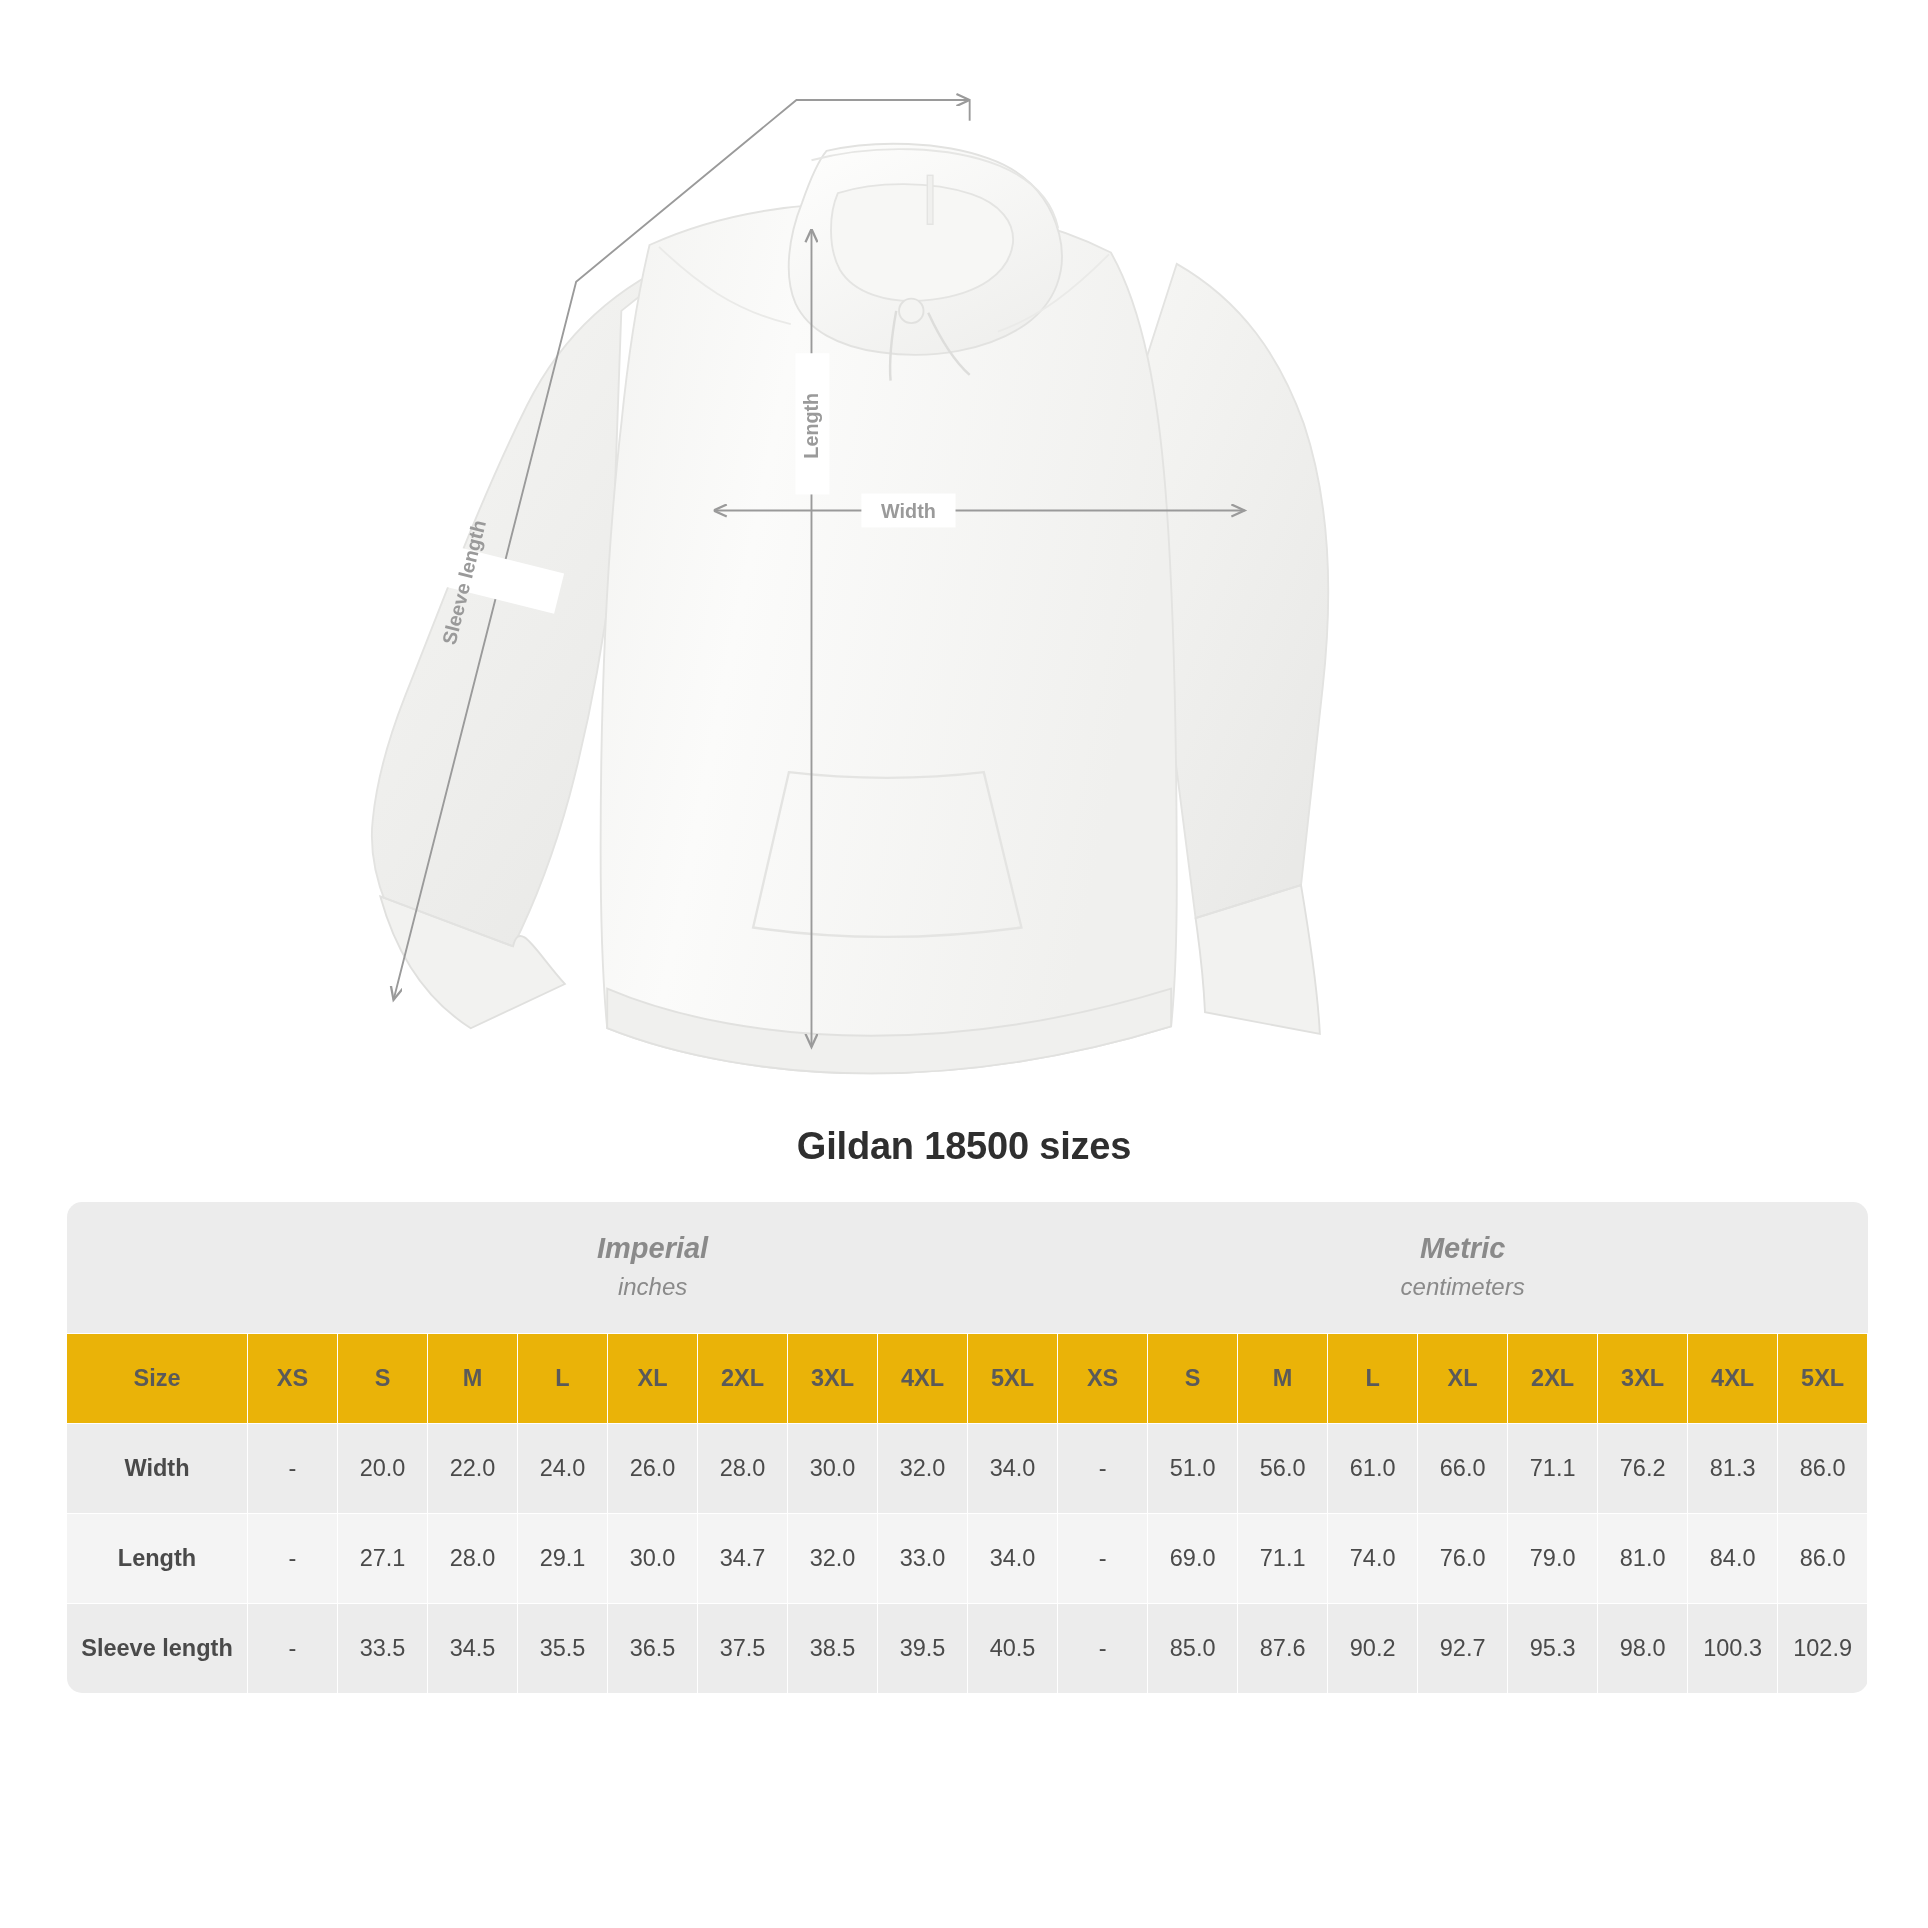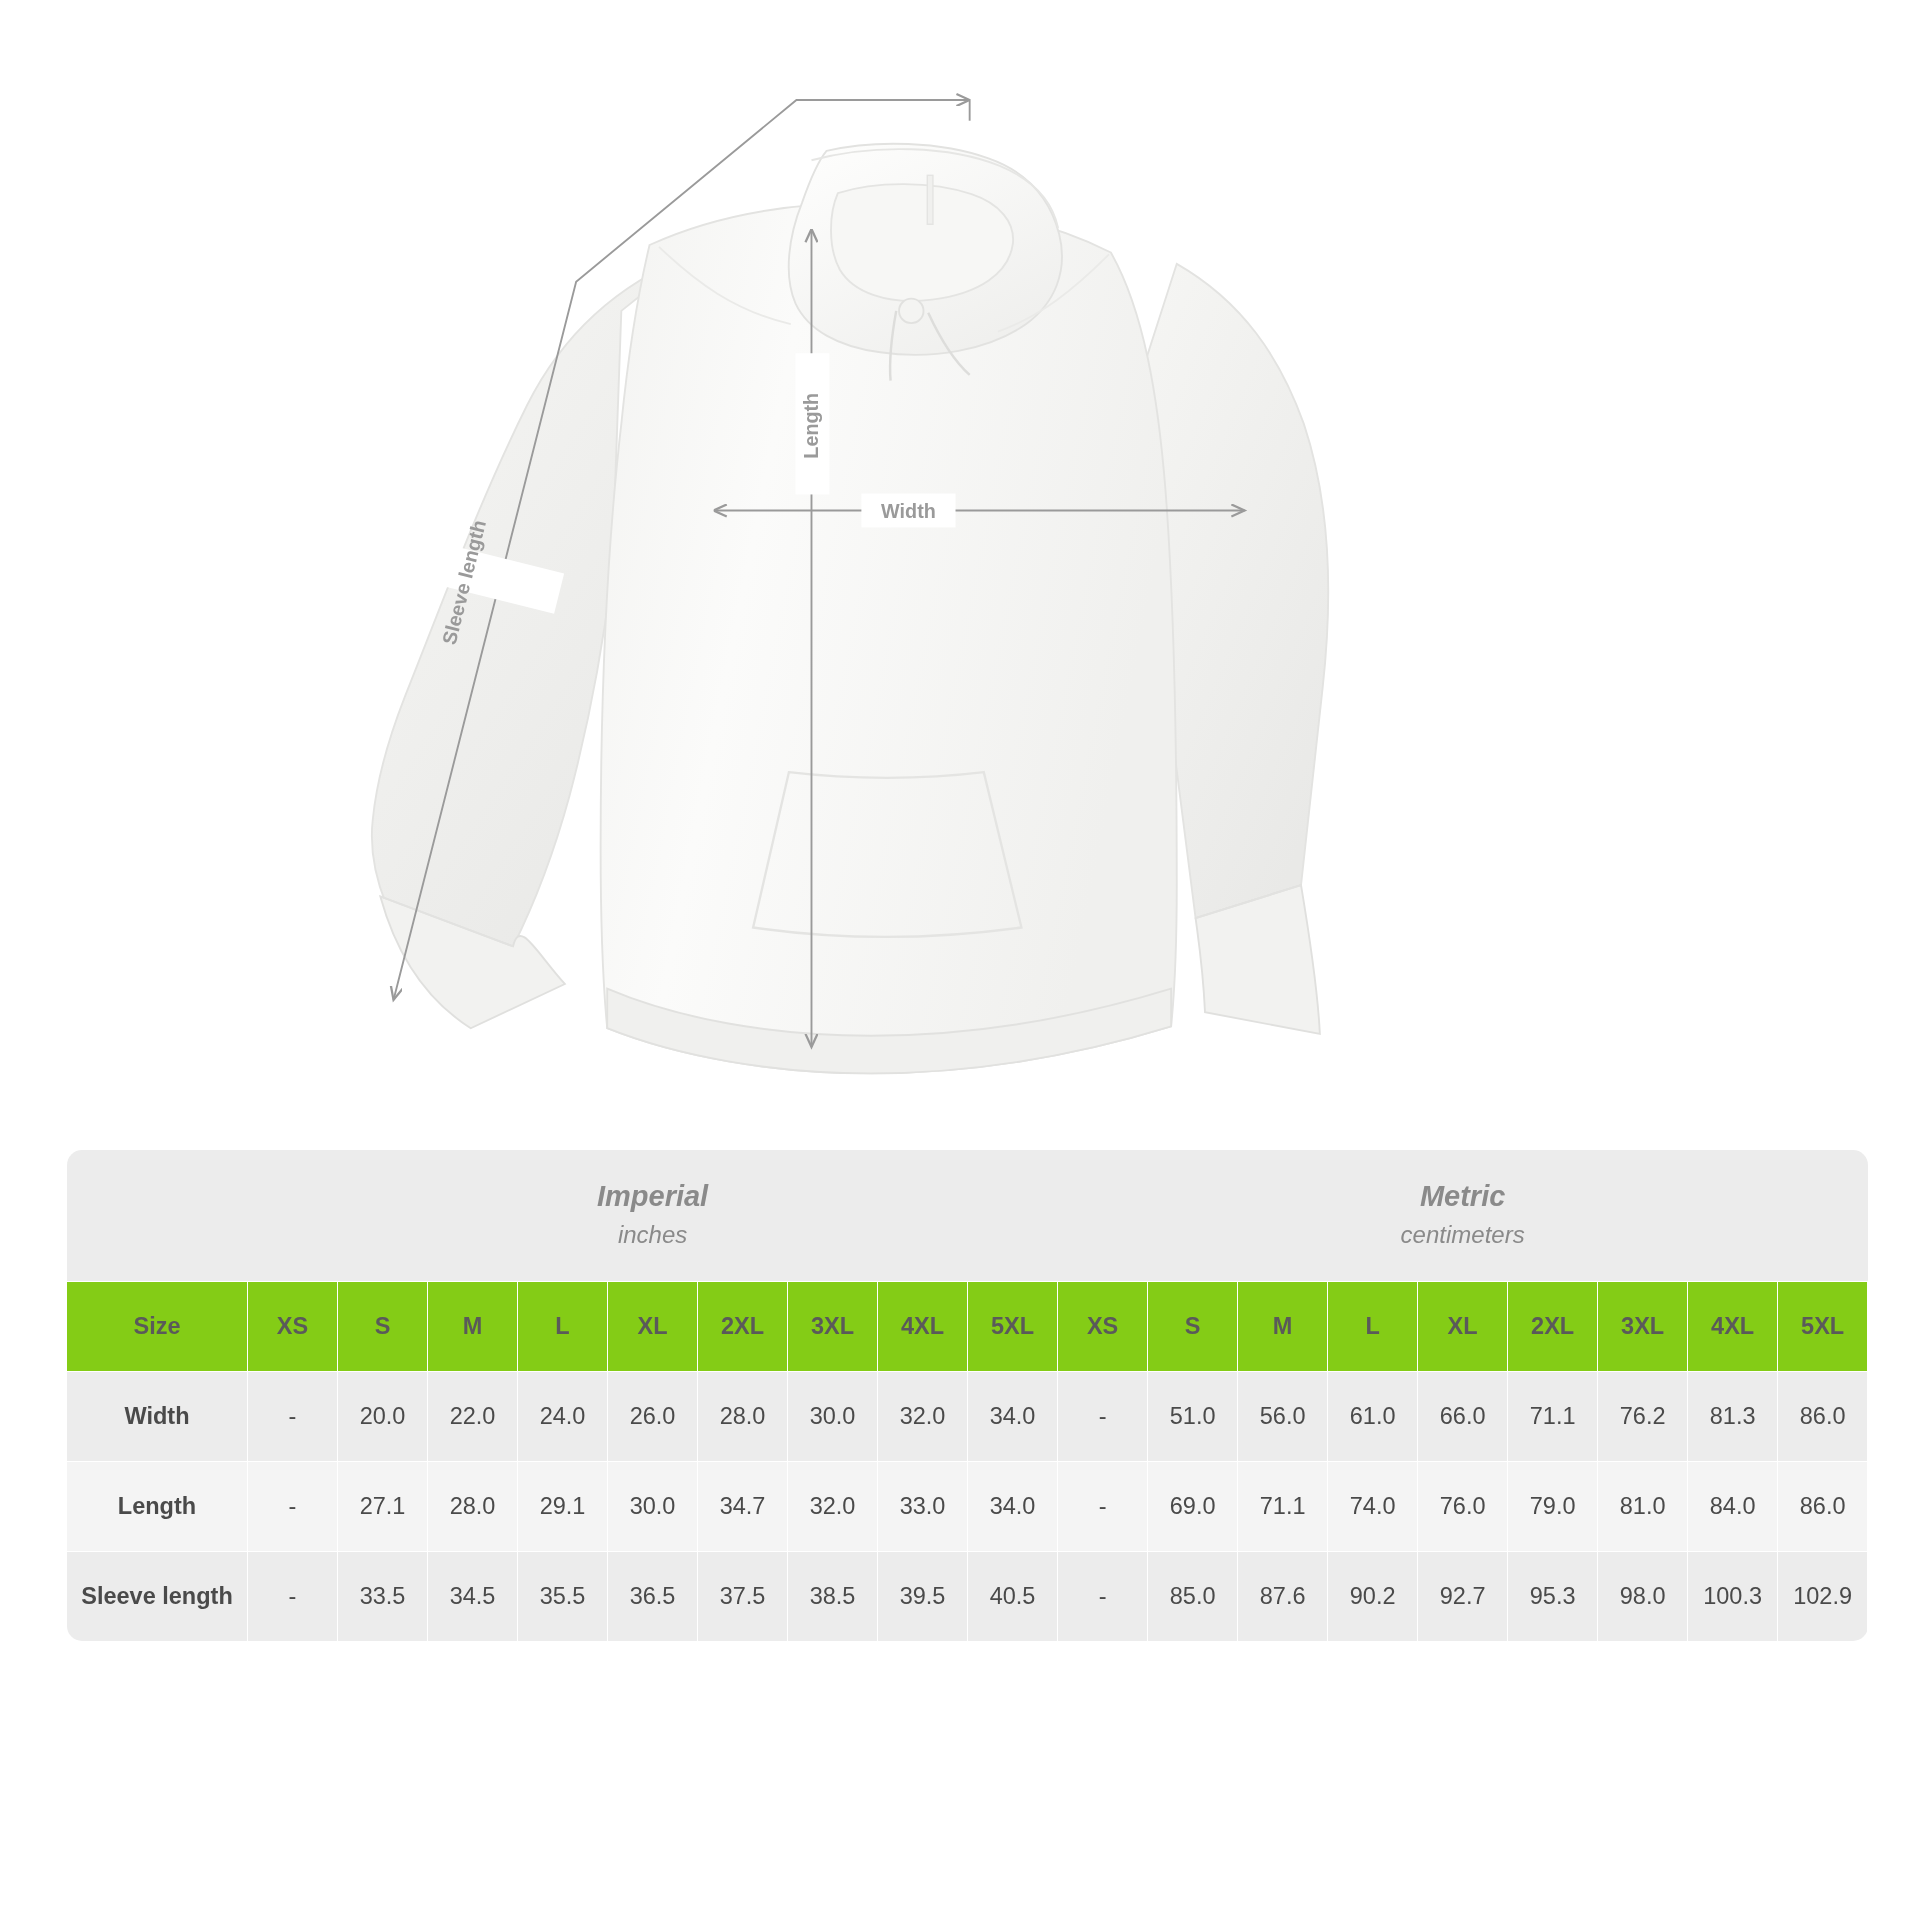--- a/index.html
+++ b/index.html
@@ -77,21 +77,21 @@
     font-size: 24px;
     font-style: italic;
     color: #8a8a8a;
     margin-top: 7.5px;
   }
 
   table.size-table th, table.size-table td {
     border: 0.9px solid #ffffff;
   }
   .hdr-row td {
-    background: #84cc16;
+    background: #eab308;
     height: 90px;
     text-align: center;
     font-size: 23.5px;
     font-weight: bold;
     color: #5a5a5a;
   }
   .hdr-row td.rowlabel {
     font-size: 23.5px;
   }
   .data-row td {
@@ -202,20 +202,21 @@
       <g>
         <line x1="1030" y1="105" x2="1030" y2="128" stroke="#9a9a9a" stroke-width="2"></line>
         <path d="M1030,106 L846,106 L612,299 L418,1062" fill="none" stroke="#9a9a9a" stroke-width="2" marker-start="url(#arrowStart)" marker-end="url(#arrow)"></path>
         <rect x="470" y="500" width="44" height="210" fill="#ffffff" transform="rotate(-76 492 605)"></rect>
         <text class="lbl" transform="translate(500,620) rotate(-76)" text-anchor="middle">Sleeve length</text>
       </g>
     </svg>
   </div>
 
   <div id="chart-heading">
+    <div id="chart-title">Gildan 18500 sizes</div>
   </div>
 
   <div id="table-wrap">
     <table class="size-table">
       <colgroup>
         <col class="c-label">
         <col class="c-cell">
           <col class="c-cell">
           <col class="c-cell">
           <col class="c-cell">

